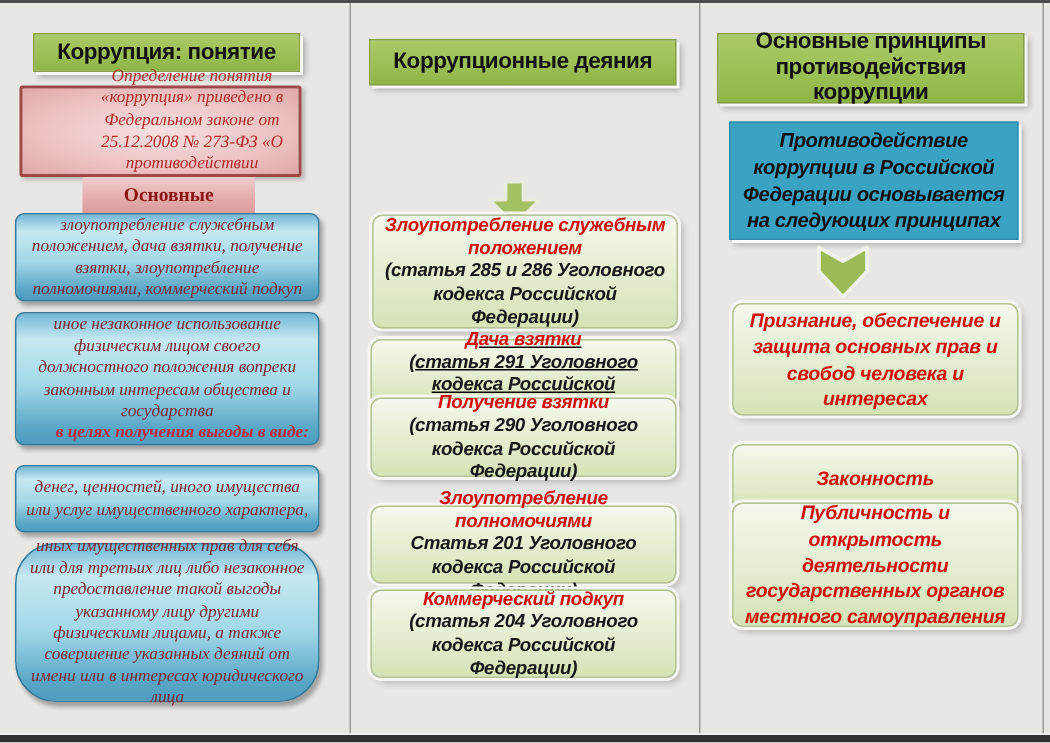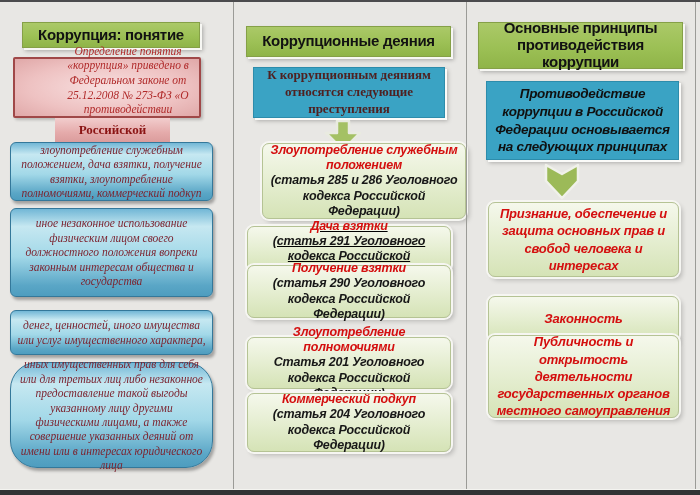--- a/index.html
+++ b/index.html
@@ -69,45 +69,45 @@
 </head>
 <body>
 
 <div class="page">
   <div class="edge-top"></div>
 
   <div class="abs green-header" style="left:22px;top:22px;width:178px;height:26px;">Коррупция: понятие</div>
 
   <div class="abs pink-box" style="left:13px;top:57px;width:188px;height:61px;padding-left:48px;">Определение понятия «коррупция» приведено в Федеральном законе от 25.12.2008 № 273-ФЗ «О противодействии коррупции»</div>
 
-  <div class="abs term-tab" style="left:55px;top:118px;width:115px;height:24px;">Российской</div>
+  <div class="abs term-tab" style="left:55px;top:118px;width:115px;height:24px;">Основные</div>
 
   <div class="abs blue-box" style="left:10px;top:142px;width:203px;height:59px;">злоупотребление служебным положением, дача взятки, получение взятки, злоупотребление полномочиями, коммерческий подкуп</div>
 
   <div class="abs blue-box" style="left:10px;top:208px;width:203px;height:89px;align-items:flex-end;">
     <span>иное незаконное использование физическим лицом своего должностного положения вопреки законным интересам общества и государства</span>
+    <span class="blue-highlight">в целях получения выгоды в виде:</span>
   </div>
 
   <div class="abs blue-box" style="left:10px;top:310px;width:203px;height:45px;">денег, ценностей, иного имущества или услуг имущественного характера,</div>
 
   <div class="abs blue-box" style="left:10px;top:362px;width:203px;height:106px;border-radius:27px;">иных имущественных прав для себя или для третьих лиц либо незаконное предоставление такой выгоды указанному лицу другими физическими лицами, а также совершение указанных деяний от имени или в интересах юридического лица</div>
 
   <div class="separator" style="left:233px;"></div>
 
   <div class="abs green-header" style="left:246px;top:26px;width:205px;height:31px;">Коррупционные деяния</div>
 
-  <div class="abs teal-box serif" style="left:253px;top:67px;width:192px;height:51px;">К коррупционным деяниям относятся следующие преступления</div>
 
   <div class="arrow-wrap" style="left:324px;top:120px;">
     <svg width="38" height="32" viewBox="0 0 38 32">
       <path d="M13 1 H25 V13 H36 L19 30 L2 13 H13 Z" fill="#a4c164" stroke="#e9ebe0" stroke-width="2.5" stroke-linejoin="round"></path>
     </svg>
   </div>
 
-  <div class="abs lime-box" style="left:262px;top:143px;width:204px;height:76px;">
+  <div class="abs lime-box" style="left:248px;top:143px;width:204px;height:76px;">
     <span class="crime-title">Злоупотребление служебным положением</span>
     <span class="crime-article">(статья 285 и 286 Уголовного кодекса Российской Федерации)</span>
   </div>
 
   <div class="abs lime-box" style="left:247px;top:226px;width:204px;height:46px;text-decoration:underline;">
     <span class="crime-title">Дача взятки</span>
     <span class="crime-article">(статья 291 Уголовного кодекса Российской Федерации)</span>
   </div>
 
   <div class="abs lime-box" style="left:247px;top:265px;width:204px;height:53px;">

